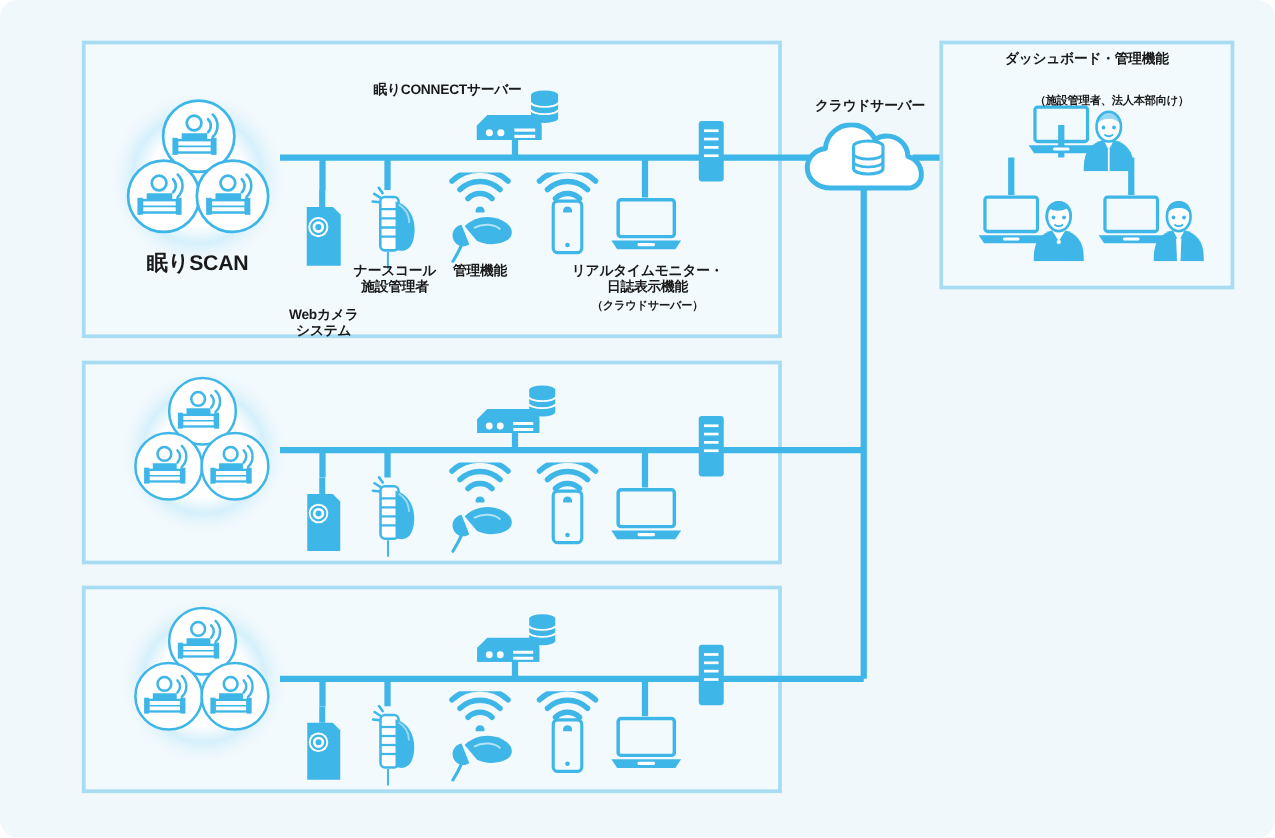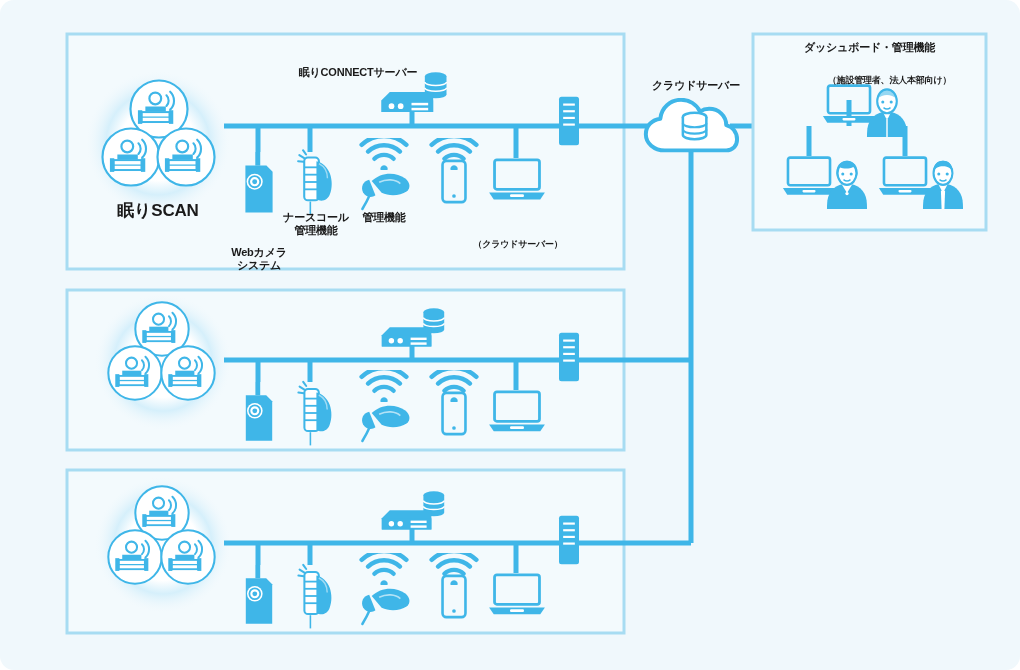--- a/index.html
+++ b/index.html
@@ -295,24 +295,26 @@
   </svg>
 
   <div class="lbl big" style="left:108px;top:204px;width:100px;">眠りSCAN</div>
 
   <div class="lbl" style="left:288px;top:66px;width:140px;text-align:center;">眠りCONNECTサーバー</div>
 
   <div class="lbl" style="left:215px;top:211px;width:88px;margin-top:35px;">Webカメラ
 システム</div>
 
   <div class="lbl" style="left:272px;top:211px;width:88px;">ナースコール
-管理機能</div>
+施設管理者</div>
 
   <div class="lbl" style="left:346px;top:211px;width:76px;">管理機能</div>
 
+  <div class="lbl" style="left:432px;top:211px;width:172px;">リアルタイムモニター・
+日誌表示機能</div>
 
   <div class="lbl sub" style="left:432px;top:239px;width:172px;">（クラウドサーバー）</div>
 
   <div class="lbl" style="left:651px;top:79px;width:90px;">クラウドサーバー</div>
 
   <div class="lbl" style="left:763px;top:41px;width:213px;">ダッシュボード・管理機能</div>
 
   <div class="lbl sub" style="left:783px;top:55px;width:213px;margin-top:20px;">（施設管理者、法人本部向け）</div>
 
 </div>

